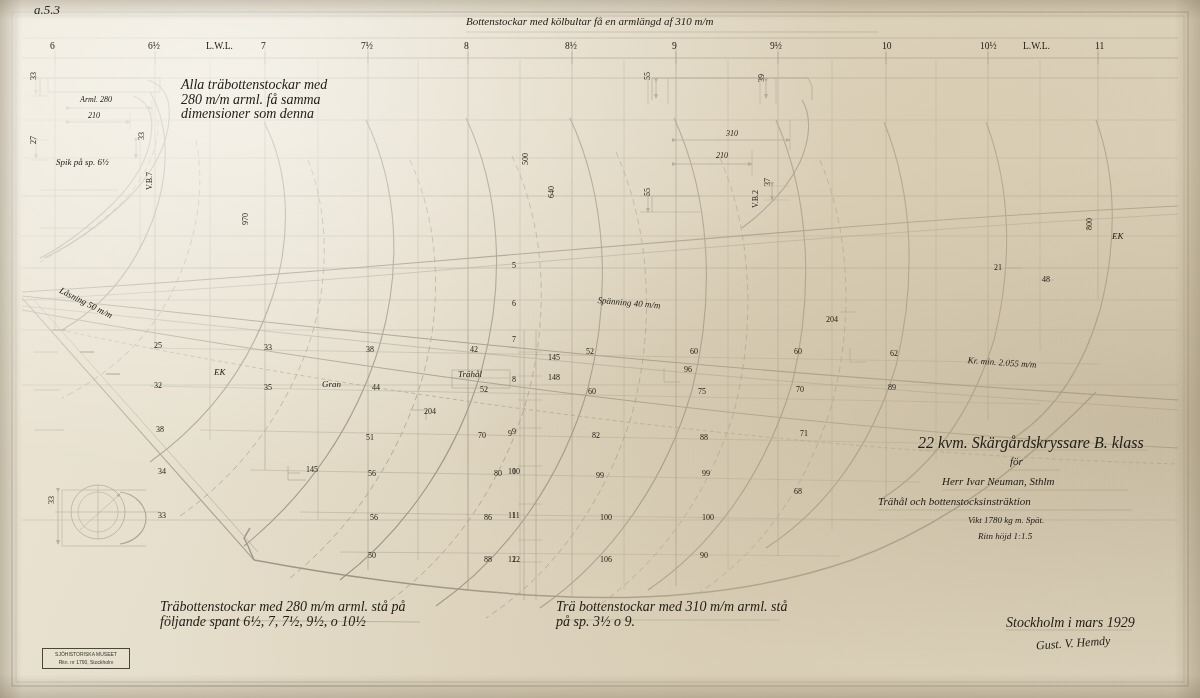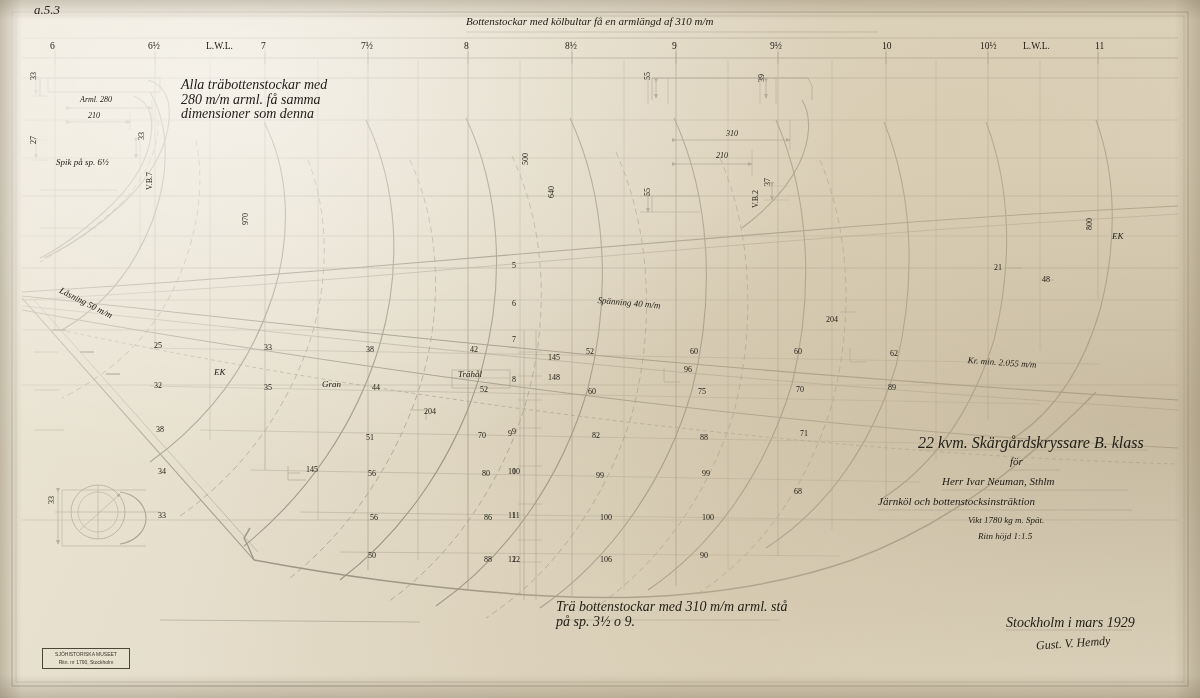--- a/index.html
+++ b/index.html
@@ -398,21 +398,21 @@
   <div class="lbl num" style="left:156px; top:426px;">38</div>
   <div class="lbl num" style="left:366px; top:434px;">51</div>
   <div class="lbl num" style="left:478px; top:432px;">70</div>
   <div class="lbl num" style="left:508px; top:430px;">9</div>
   <div class="lbl num" style="left:592px; top:432px;">82</div>
   <div class="lbl num" style="left:700px; top:434px;">88</div>
   <div class="lbl num" style="left:800px; top:430px;">71</div>
 
   <div class="lbl num" style="left:158px; top:468px;">34</div>
   <div class="lbl num" style="left:368px; top:470px;">56</div>
-  <div class="lbl num" style="left:482px; top:470px;">80</div>
+  <div class="lbl num" style="left:494px; top:470px;">80</div>
   <div class="lbl num" style="left:508px; top:468px;">10</div>
   <div class="lbl num" style="left:596px; top:472px;">99</div>
   <div class="lbl num" style="left:702px; top:470px;">99</div>
   <div class="lbl num" style="left:794px; top:488px;">68</div>
 
   <div class="lbl num" style="left:158px; top:512px;">33</div>
   <div class="lbl num" style="left:370px; top:514px;">56</div>
   <div class="lbl num" style="left:484px; top:514px;">86</div>
   <div class="lbl num" style="left:508px; top:512px;">11</div>
   <div class="lbl num" style="left:600px; top:514px;">100</div>
@@ -439,24 +439,27 @@
   <div class="lbl num" style="left:548px; top:374px;">148</div>
   <div class="lbl num" style="left:826px; top:316px;">204</div>
   <div class="lbl num" style="left:684px; top:366px;">96</div>
   <div class="lbl num" style="left:994px; top:264px;">21</div>
   <div class="lbl num" style="left:1042px; top:276px;">48</div>
   <div class="lbl num rot90" style="left:48px; top:504px;">33</div>
 
   <div class="lbl" style="left:918px; top:435px; font-size:16px;">22 kvm. Skärgårdskryssare B. klass</div>
   <div class="lbl" style="left:1010px; top:456px; font-size:11px;">för</div>
   <div class="lbl" style="left:942px; top:476px; font-size:11px;">Herr Ivar Neuman, Sthlm</div>
-  <div class="lbl" style="left:878px; top:496px; font-size:11px;">Järnköl och bottenstocksinsträktion</div>
+  <div class="lbl" style="left:878px; top:496px; font-size:11px;">Trähål och bottenstocksinsträktion</div>
   <div class="lbl" style="left:968px; top:516px; font-size:9px;">Vikt 1780 kg m. Spät.</div>
   <div class="lbl" style="left:978px; top:532px; font-size:9px;">Ritn höjd 1:1.5</div>
 
+  <div class="lbl note2" style="left:160px; top:600px; width:280px; white-space:normal;">
+    <span>Träbottenstockar med 280 m/m arml. stå på följande spant 6½, 7, 7½, 9½, o 10½</span>
+  </div>
   <div class="lbl note2" style="left:556px; top:600px; width:240px; white-space:normal;">
     <span>Trä bottenstockar med 310 m/m arml. stå på sp. 3½ o 9.</span>
   </div>
   <div class="lbl note2" style="left:1006px; top:616px;">Stockholm i mars 1929</div>
   <div class="sig" style="left:1036px; top:636px;">Gust. V. Hemdy</div>
 
   <div class="stamp" style="left:42px; top:648px; width:80px;">
     <div>SJÖHISTORISKA MUSEET</div>
     <div>Ritn. nr 1790, Stockholm</div>
   </div>

